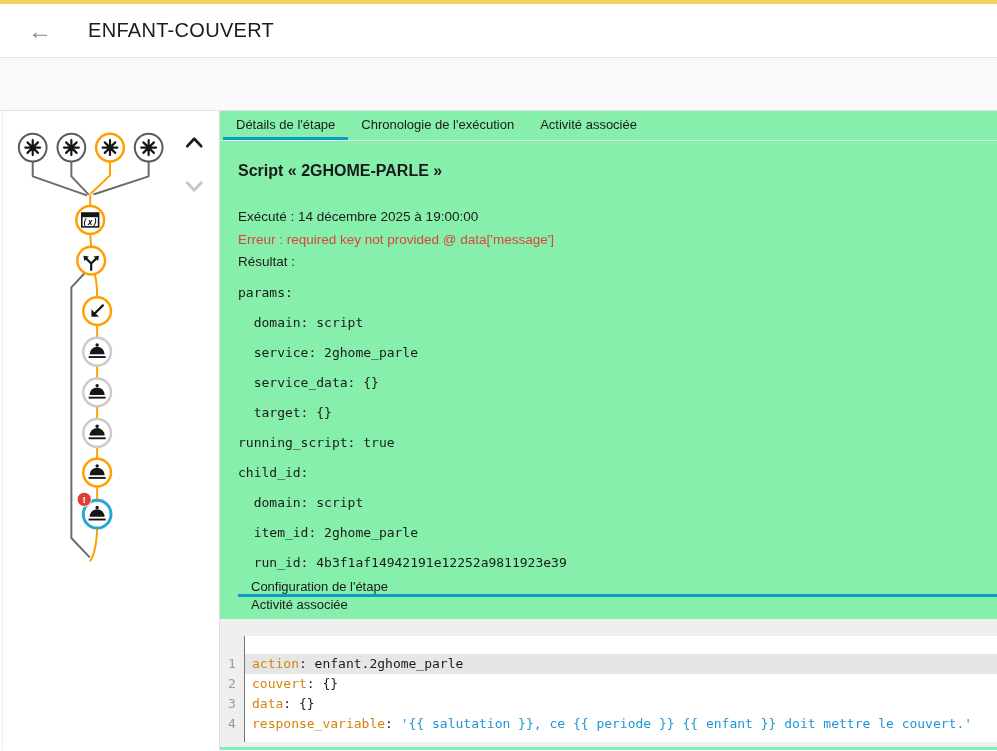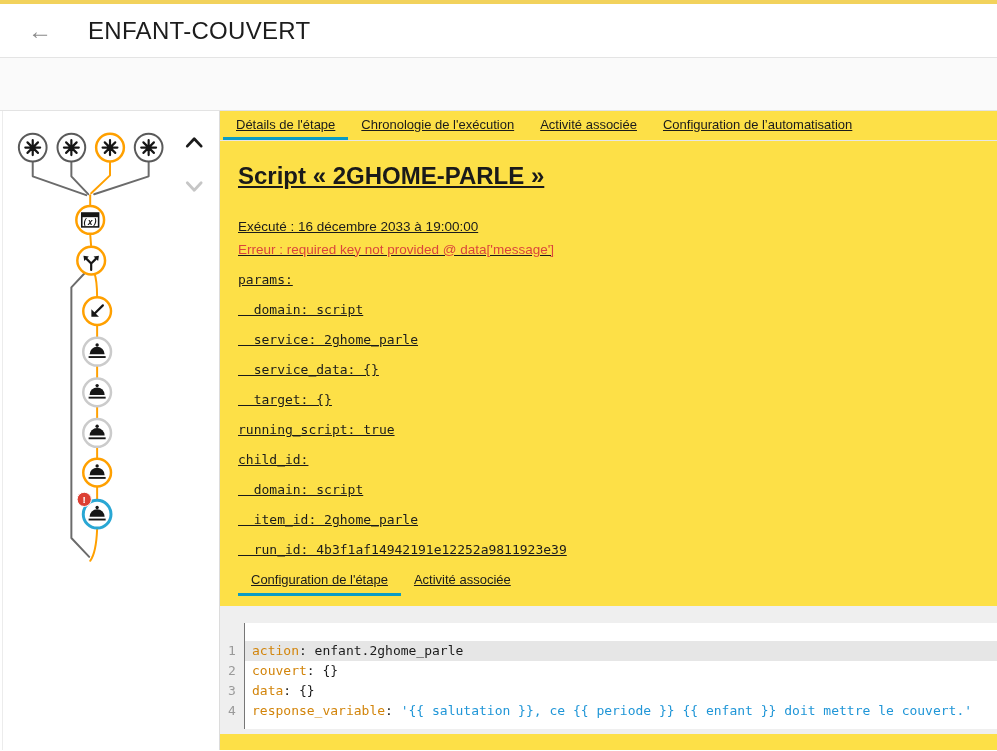--- a/index.html
+++ b/index.html
@@ -12,50 +12,50 @@
   .topbar { height:4px; background:var(--topbar-yellow); }
   header {
     height:54px; background:#fff; border-bottom:1px solid #e4e4e4;
     display:flex; align-items:center; padding-left:28px;
   }
   .back {
     font-size:24px; color:#8a8a8a; width:26px; line-height:26px;
     cursor:pointer; user-select:none;
   }
   h1.title {
-    margin:0 9px 0 34px; font-size:24px; font-weight:500;
+    margin:0 9px 0 34px; font-size:20px; font-weight:500;
     letter-spacing:.3px; color:#1c1c1c;
   }
   .subheader { height:52px; background:#fafafa; }
   .content { display:flex; border-top:1px solid #e3e3e3; height:640px; }
   .graph-panel {
     width:218px; background:#fff; border-right:1px solid #dcdcdc;
     border-left:1px solid #ececec; margin-left:2px; flex:none;
   }
-  main { flex:1; background:#fde047; overflow:hidden;text-decoration:underline; }
+  main { flex:1; background:#86efac; overflow:hidden; }
   .tabs {
     display:flex; height:30px; align-items:stretch; padding-left:3px;
   }
   .tabs1 { border-bottom:1px solid #e6e6e6; }
   .tab {
     padding:0 13px; font-size:13px; display:flex; align-items:center;
     color:#1b1b1b; border-bottom:3px solid transparent; cursor:pointer;
     white-space:nowrap;
   }
   .tab.active { border-bottom-color:var(--tab-underline); }
   .details { padding:0 0 0 18px; }
-  .details h2 { font-size:24px; font-weight:700; margin:21px 0 16px; color:#1a1a1a; }
+  .details h2 { font-size:16px; font-weight:700; margin:21px 0 16px; color:#1a1a1a; }
   .meta { margin-top:26px; }
   .meta p { margin:0; font-size:13.5px; line-height:22.5px; }
   .meta p.error { color:var(--error-red); }
   pre.yaml {
     margin:4px 0 0; font-family:"DejaVu Sans Mono", monospace;
     font-size:13px; line-height:30px; color:#1b1b1b;
   }
-  .tabs2 { margin-top:1px; }
+  .tabs2 { margin-top:1px;flex-direction:column; }
   .editor { margin-top:10px; height:128px; background:#efefef; position:relative; }
   .gutter {
     position:absolute; left:0; top:35px; width:24px; text-align:center;
     font-family:"DejaVu Sans Mono", monospace; font-size:13px; line-height:20px;
     color:#9a9a9a;
   }
   .codebox {
     position:absolute; left:24px; right:0; top:17px; height:106px;
     background:#fff; border-left:1px solid #767676; padding-top:18px;
   }
@@ -213,28 +213,28 @@
         <path d="M186,69.5 L193,77 L200,69.5" stroke="#c6c6c6" stroke-width="2.8" fill="none" stroke-linecap="round" stroke-linejoin="round"></path>
       </g>
     </svg>
   </aside>
 
   <main>
     <nav class="tabs tabs1" id="trace-tabs">
         <div class="tab active">Détails de l'étape</div>
         <div class="tab">Chronologie de l'exécution</div>
         <div class="tab">Activité associée</div>
-        <div class="tab">Configuration de l’automatisation</div>
       </nav>
 
     <section class="details">
       <h2>Script « 2GHOME-PARLE »</h2>
       <div class="meta">
-        <p>Exécuté : 16 décembre 2033 à 19:00:00</p>
+        <p>Exécuté : 14 décembre 2025 à 19:00:00</p>
         <p class="error">Erreur : required key not provided @ data['message']</p>
+        <p>Résultat :</p>
       </div>
       <pre class="yaml">params:
   domain: script
   service: 2ghome_parle
   service_data: {}
   target: {}
 running_script: true
 child_id:
   domain: script
   item_id: 2ghome_parle

